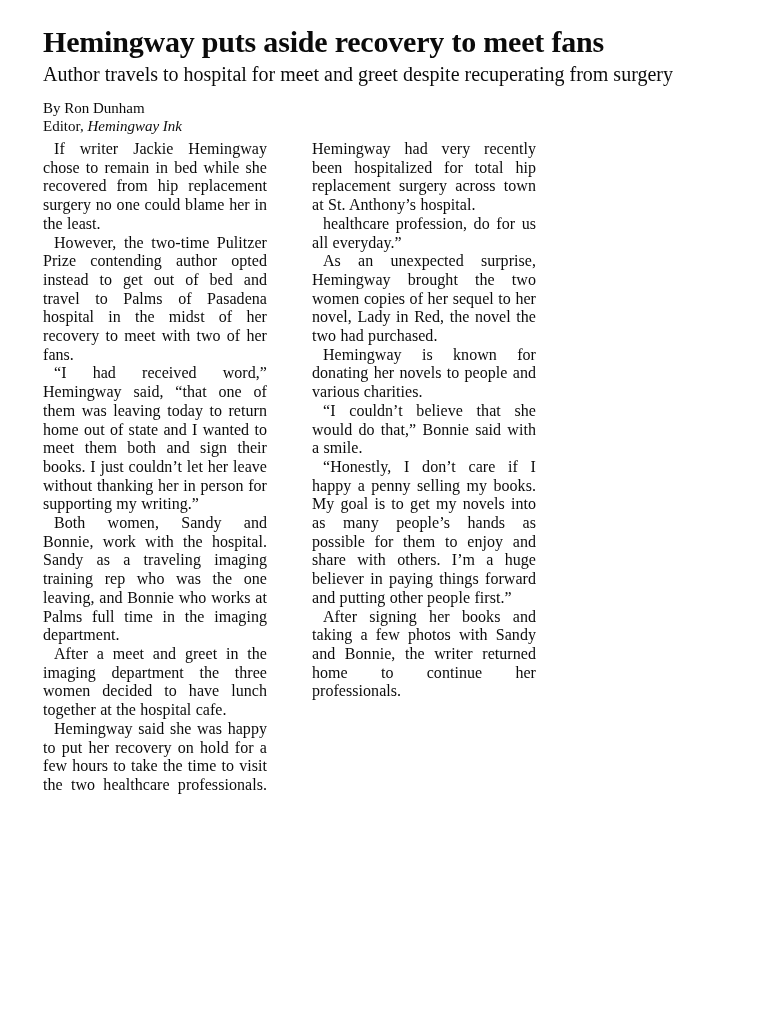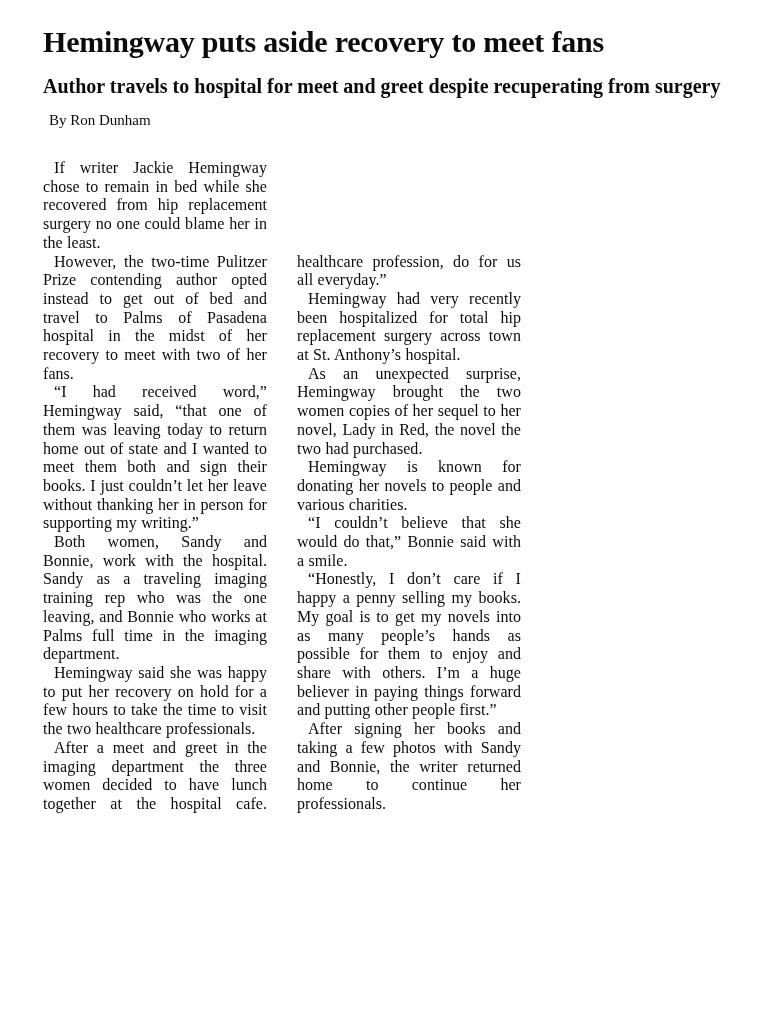--- a/index.html
+++ b/index.html
@@ -18,37 +18,35 @@
   }
   .headline {
     font-size: 30px;
     font-weight: 700;
     line-height: 36px;
     letter-spacing: -0.2px;
     white-space: nowrap;
   }
   .subheadline {
     font-size: 20px;
-    font-weight: 700;
+    font-weight: 400;
     line-height: 25px;
-    margin-top: 14px;
+    margin-top: 2px;
     white-space: nowrap;
   }
   .byline {
     margin-top: 12px;
     font-size: 15px;
     line-height: 18px;
-    margin-left: 6px;
   }
   .byline .pub { font-style: italic; }
   .columns {
-    margin-top: 30px;
+    margin-top: 5px;
     display: flex;
-    gap: 30px;
-    align-items: flex-end;
+    gap: 45px;
   }
   .column { width: 224px; flex: 0 0 224px; }
   .para {
     font-size: 16px;
     line-height: 18.7px;
     text-align: justify;
     text-indent: 11px;
     letter-spacing: 0.05px;
     word-spacing: 0.3px;
   }
@@ -61,34 +59,35 @@
 <body>
 
 <div class="page">
 
   <h1 class="headline">Hemingway puts aside recovery to meet fans</h1>
 
   <h2 class="subheadline">Author travels to hospital for meet and greet despite recuperating from surgery</h2>
 
   <div class="byline">
     <div>By Ron Dunham</div>
+    <div><span>Editor, </span><span class="pub">Hemingway Ink</span></div>
   </div>
 
   <div class="columns">
     <div class="column" data-col="left">
         <p class="para">If writer Jackie Hemingway chose to remain in bed while she recovered from hip replacement surgery no one could blame her in the least.</p>
         <p class="para">However, the two-time Pulitzer Prize contending author opted instead to get out of bed and travel to Palms of Pasadena hospital in the midst of her recovery to meet with two of her fans.</p>
         <p class="para">“I had received word,” Hemingway said, “that one of them was leaving today to return home out of state and I wanted to meet them both and sign their books. I just couldn’t let her leave without thanking her in person for supporting my writing.”</p>
         <p class="para">Both women, Sandy and Bonnie, work with the hospital. Sandy as a traveling imaging training rep who was the one leaving, and Bonnie who works at Palms full time in the imaging department.</p>
+        <p class="para">After a meet and greet in the imaging department the three women decided to have lunch together at the hospital cafe.</p>
         <p class="para">Hemingway said she was happy to put her recovery on hold for a few hours to take the time to visit the two healthcare professionals.</p>
-        <p class="para">After a meet and greet in the imaging department the three women decided to have lunch together at the hospital cafe.</p>
       </div>
     <div class="column" data-col="right">
+        <p class="para">Hemingway had very recently been hospitalized for total hip replacement surgery across town at St. Anthony’s hospital.</p>
         <p class="para">healthcare profession, do for us all everyday.”</p>
-        <p class="para">Hemingway had very recently been hospitalized for total hip replacement surgery across town at St. Anthony’s hospital.</p>
         <p class="para">As an unexpected surprise, Hemingway brought the two women copies of her sequel to her novel, Lady in Red, the novel the two had purchased.</p>
         <p class="para">Hemingway is known for donating her novels to people and various charities.</p>
         <p class="para">“I couldn’t believe that she would do that,” Bonnie said with a smile.</p>
         <p class="para">“Honestly, I don’t care if I happy a penny selling my books. My goal is to get my novels into as many people’s hands as possible for them to enjoy and share with others. I’m a huge believer in paying things forward and putting other people first.”</p>
         <p class="para">After signing her books and taking a few photos with Sandy and Bonnie, the writer returned home to continue her professionals.</p>
       </div>
   </div>
 
 </div>
 

